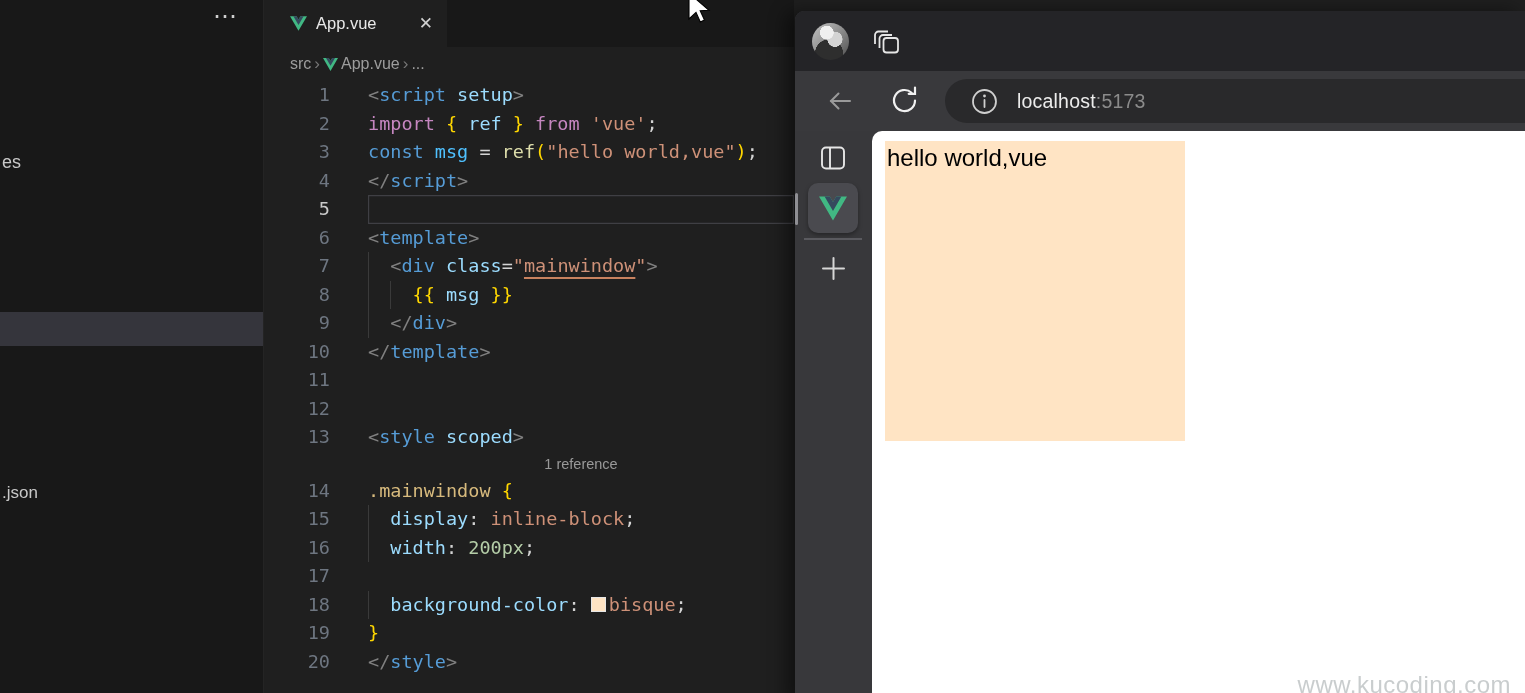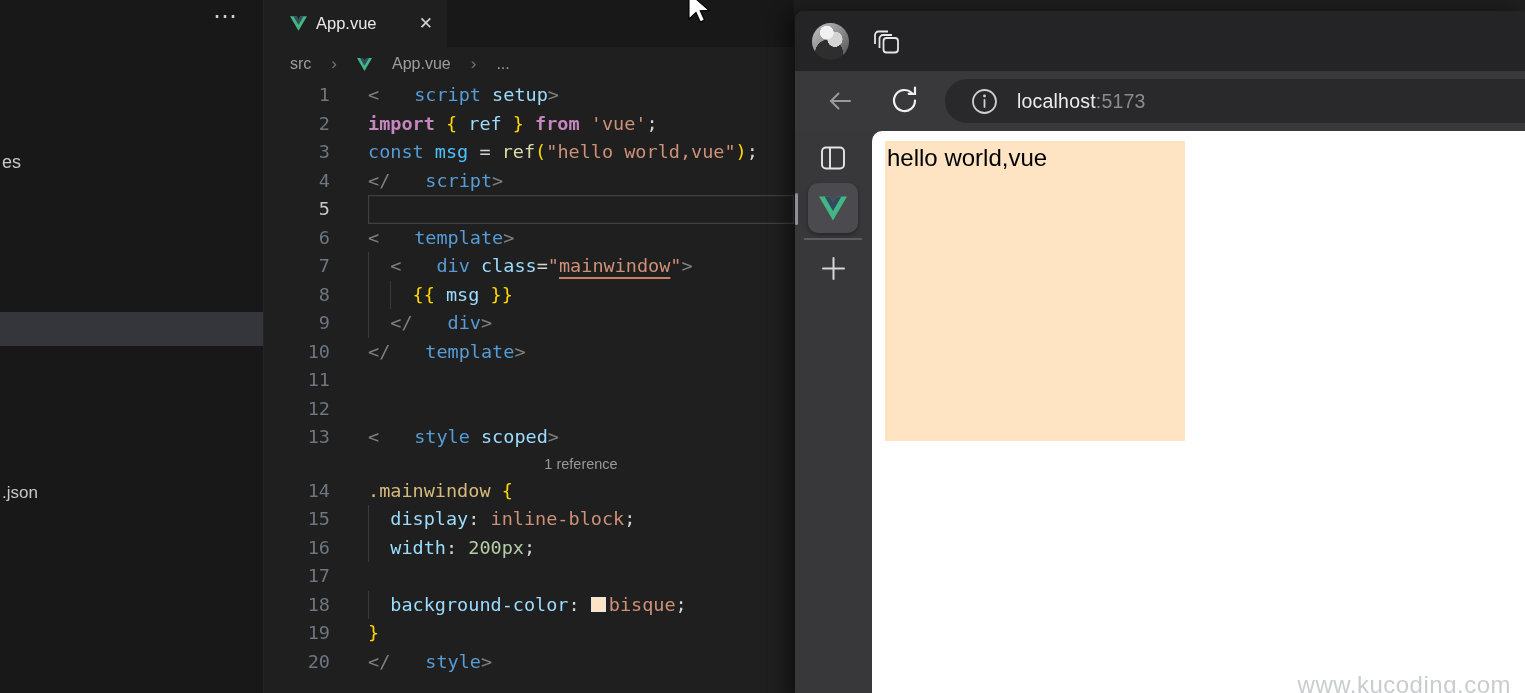--- a/index.html
+++ b/index.html
@@ -13,37 +13,37 @@
   .sidebar-selected-row{position:absolute;left:0;top:312px;width:100%;height:34px;background:var(--selected-row);}
   .sidebar-partial-bottom{position:absolute;left:2px;top:483px;color:#c8c8c8;font-size:17px;}
 
   .vs-tabstrip{position:absolute;left:265px;top:0;width:529px;height:47px;background:var(--shell-bg);}
   .vs-tab{position:absolute;left:0;top:0;width:182px;height:47px;background:var(--editor-bg);
     display:flex;align-items:center;gap:9px;padding:0 14px 0 25px;box-sizing:border-box;}
   .vs-tab .tab-label{flex:1;color:#e8e8e8;font-size:16.5px;}
   .vs-tab .tab-close{color:#d0d0d0;font-size:17px;line-height:1;}
 
   .vs-breadcrumb{position:absolute;left:265px;top:47px;width:529px;height:34px;background:var(--editor-bg);
-    display:flex;align-items:center;gap:20px;padding-left:25px;box-sizing:border-box;
+    display:flex;align-items:center;gap:3px;padding-left:25px;box-sizing:border-box;
     color:#9d9d9d;font-size:16px;}
   .vs-breadcrumb .sep{color:#767676;font-size:17px;}
 
   .vs-editor{position:absolute;left:265px;top:81px;width:529px;height:612px;background:var(--editor-bg);
     overflow:hidden;font-family:"DejaVu Sans Mono",monospace;font-size:18.5px;}
   .row{display:flex;height:28.5px;line-height:28.5px;position:relative;}
   .row .ln{width:65px;text-align:right;color:var(--line-number);flex:none;}
   .row .gap{width:38px;flex:none;}
   .row .code{flex:1;white-space:pre;position:relative;color:var(--tk-pln);}
   .row.active .ln{color:var(--line-number-active);}
   .row.active .code{box-shadow:inset 0 0 0 1.2px var(--current-line-border);}
   .guide{position:absolute;top:0;bottom:0;width:1px;background:var(--indent-guide);}
   .row.lens{height:25px;line-height:25px;}
   .row.lens .code{font-family:"Liberation Sans",sans-serif;font-size:14.5px;color:var(--codelens);text-align:center;}
-  .tk-pln{color:var(--tk-pln);} .tk-pun{color:var(--tk-pun);} .tk-tag{color:var(--tk-tag);margin-left:35px;}
-  .tk-att{color:var(--tk-att);} .tk-kw{color:var(--tk-kw);} .tk-kw2{color:var(--tk-kw2);font-weight:bold;}
+  .tk-pln{color:var(--tk-pln);} .tk-pun{color:var(--tk-pun);} .tk-tag{color:var(--tk-tag);}
+  .tk-att{color:var(--tk-att);} .tk-kw{color:var(--tk-kw);} .tk-kw2{color:var(--tk-kw2);}
   .tk-var{color:var(--tk-var);} .tk-var2{color:var(--tk-var2);} .tk-fn{color:var(--tk-fn);}
   .tk-str{color:var(--tk-str);} .tk-br{color:var(--tk-br);} .tk-sel{color:var(--tk-sel);}
   .tk-prop{color:var(--tk-prop);} .tk-num{color:var(--tk-num);}
   .tk-stru{color:var(--tk-str);text-decoration:underline 2px #c8825f;text-underline-offset:5px;}
   .tk-swatch{display:inline-block;width:15px;height:15px;background:var(--bisque);
     border:1px solid #e6e6e6;vertical-align:-1px;margin-right:3px;box-sizing:border-box;}
 
   
   .browser{position:absolute;left:795px;top:11px;width:730px;height:693px;
     border-top-left-radius:9px;overflow:hidden;background:var(--browser-strip);

